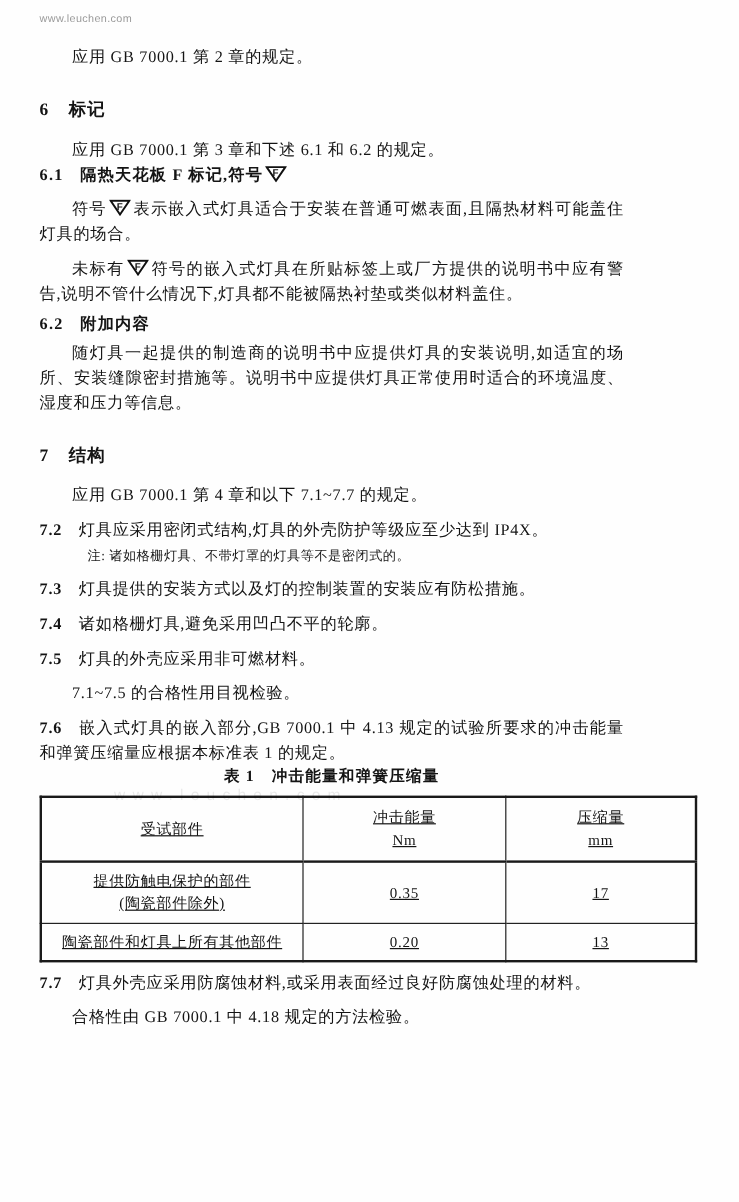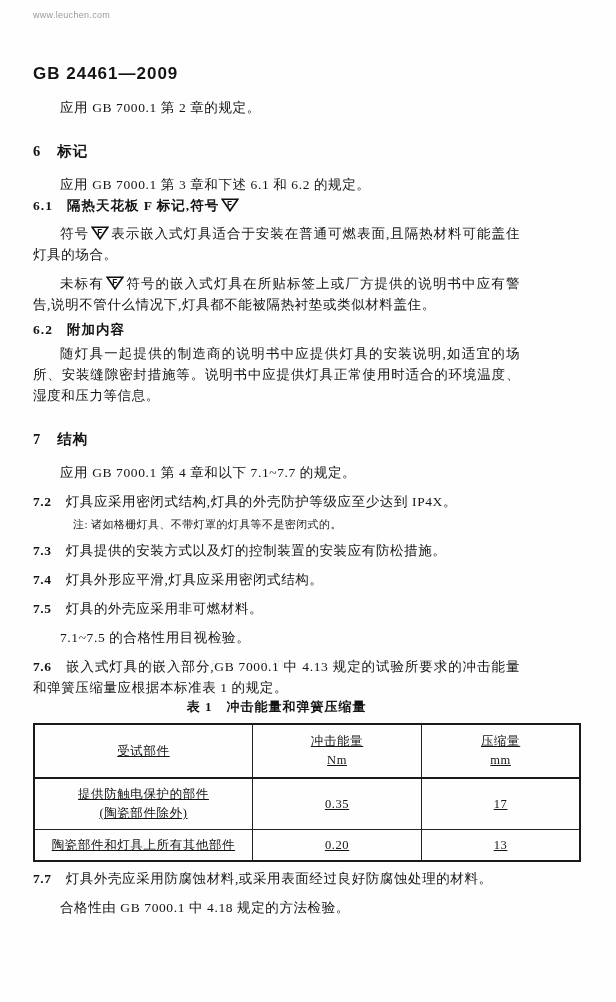--- a/index.html
+++ b/index.html
@@ -81,21 +81,20 @@
     pointer-events:none;
   }
 </style>
 </head>
 <body>
 
 <div class="page">
 
   <div class="site-url">www.leuchen.com</div>
 
-  <div class="doc-number">GB 24461—2009</div>
 
   <p class="body-line indent mt-lg">应用 GB 7000.1 第 2 章的规定。</p>
 
   <p class="h1">
     <span class="cnum">6</span><span>标记</span>
   </p>
   <p class="body-line indent mt-lg">应用 GB 7000.1 第 3 章和下述 6.1 和 6.2 的规定。</p>
 
   <p class="h2">
     <span class="cnum">6.1</span><span>隔热天花板 F 标记,符号</span><svg class="fmark" viewBox="0 0 22 17">
@@ -127,21 +126,21 @@
   <p class="body-line indent mt-lg">应用 GB 7000.1 第 4 章和以下 7.1~7.7 的规定。</p>
 
   <p class="body-line">
     <span class="cnum">7.2</span><span>灯具应采用密闭式结构,灯具的外壳防护等级应至少达到 IP4X。</span>
   </p>
   <p class="note">注: 诸如格栅灯具、不带灯罩的灯具等不是密闭式的。</p>
   <p class="body-line">
     <span class="cnum">7.3</span><span>灯具提供的安装方式以及灯的控制装置的安装应有防松措施。</span>
   </p>
   <p class="body-line">
-    <span class="cnum">7.4</span><span>灯具外形应平滑,灯具应采用密闭式结构。</span>
+    <span class="cnum">7.4</span><span>诸如格栅灯具,避免采用凹凸不平的轮廓。</span>
   </p>
   <p class="body-line">
     <span class="cnum">7.5</span><span>灯具的外壳应采用非可燃材料。</span>
   </p>
   <p class="body-line indent">7.1~7.5 的合格性用目视检验。</p>
   <p class="body-line">
     <span class="cnum">7.6</span><span>嵌入式灯具的嵌入部分,GB 7000.1 中 4.13 规定的试验所要求的冲击能量和弹簧压缩量应根据本标准表 1 的规定。</span>
   </p>
 
   <p class="tbl-caption">表 1　冲击能量和弹簧压缩量</p>

